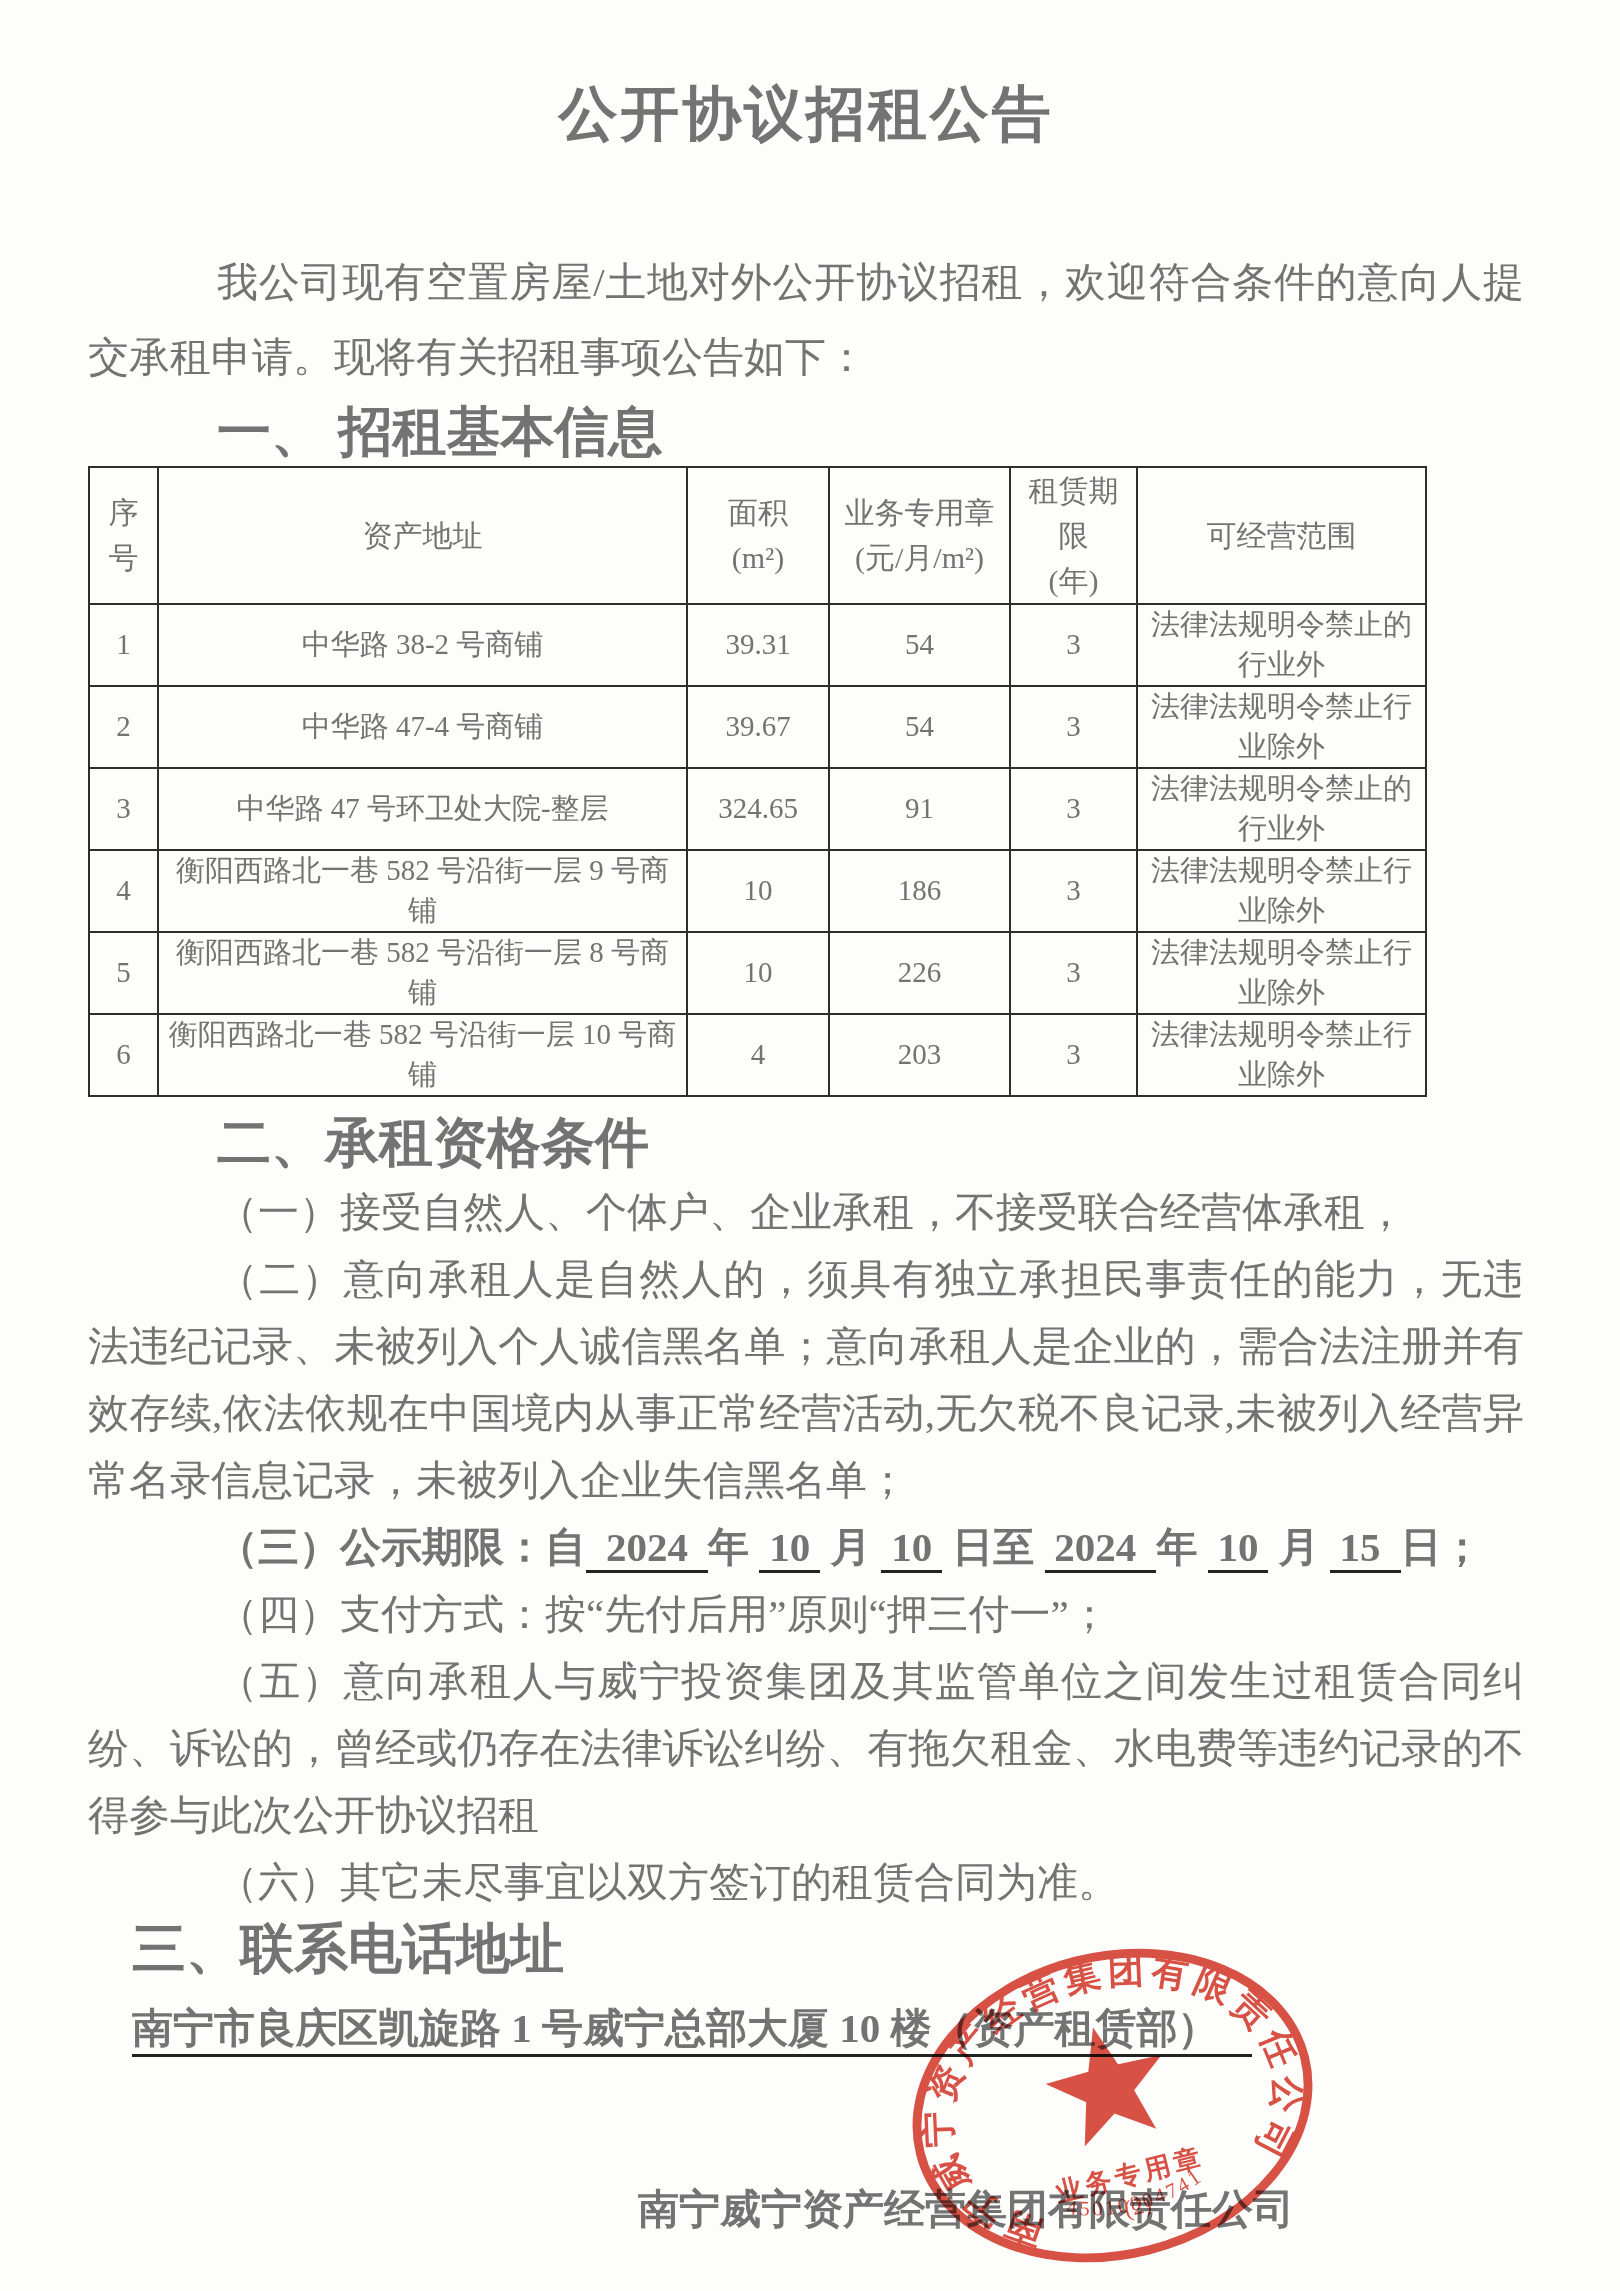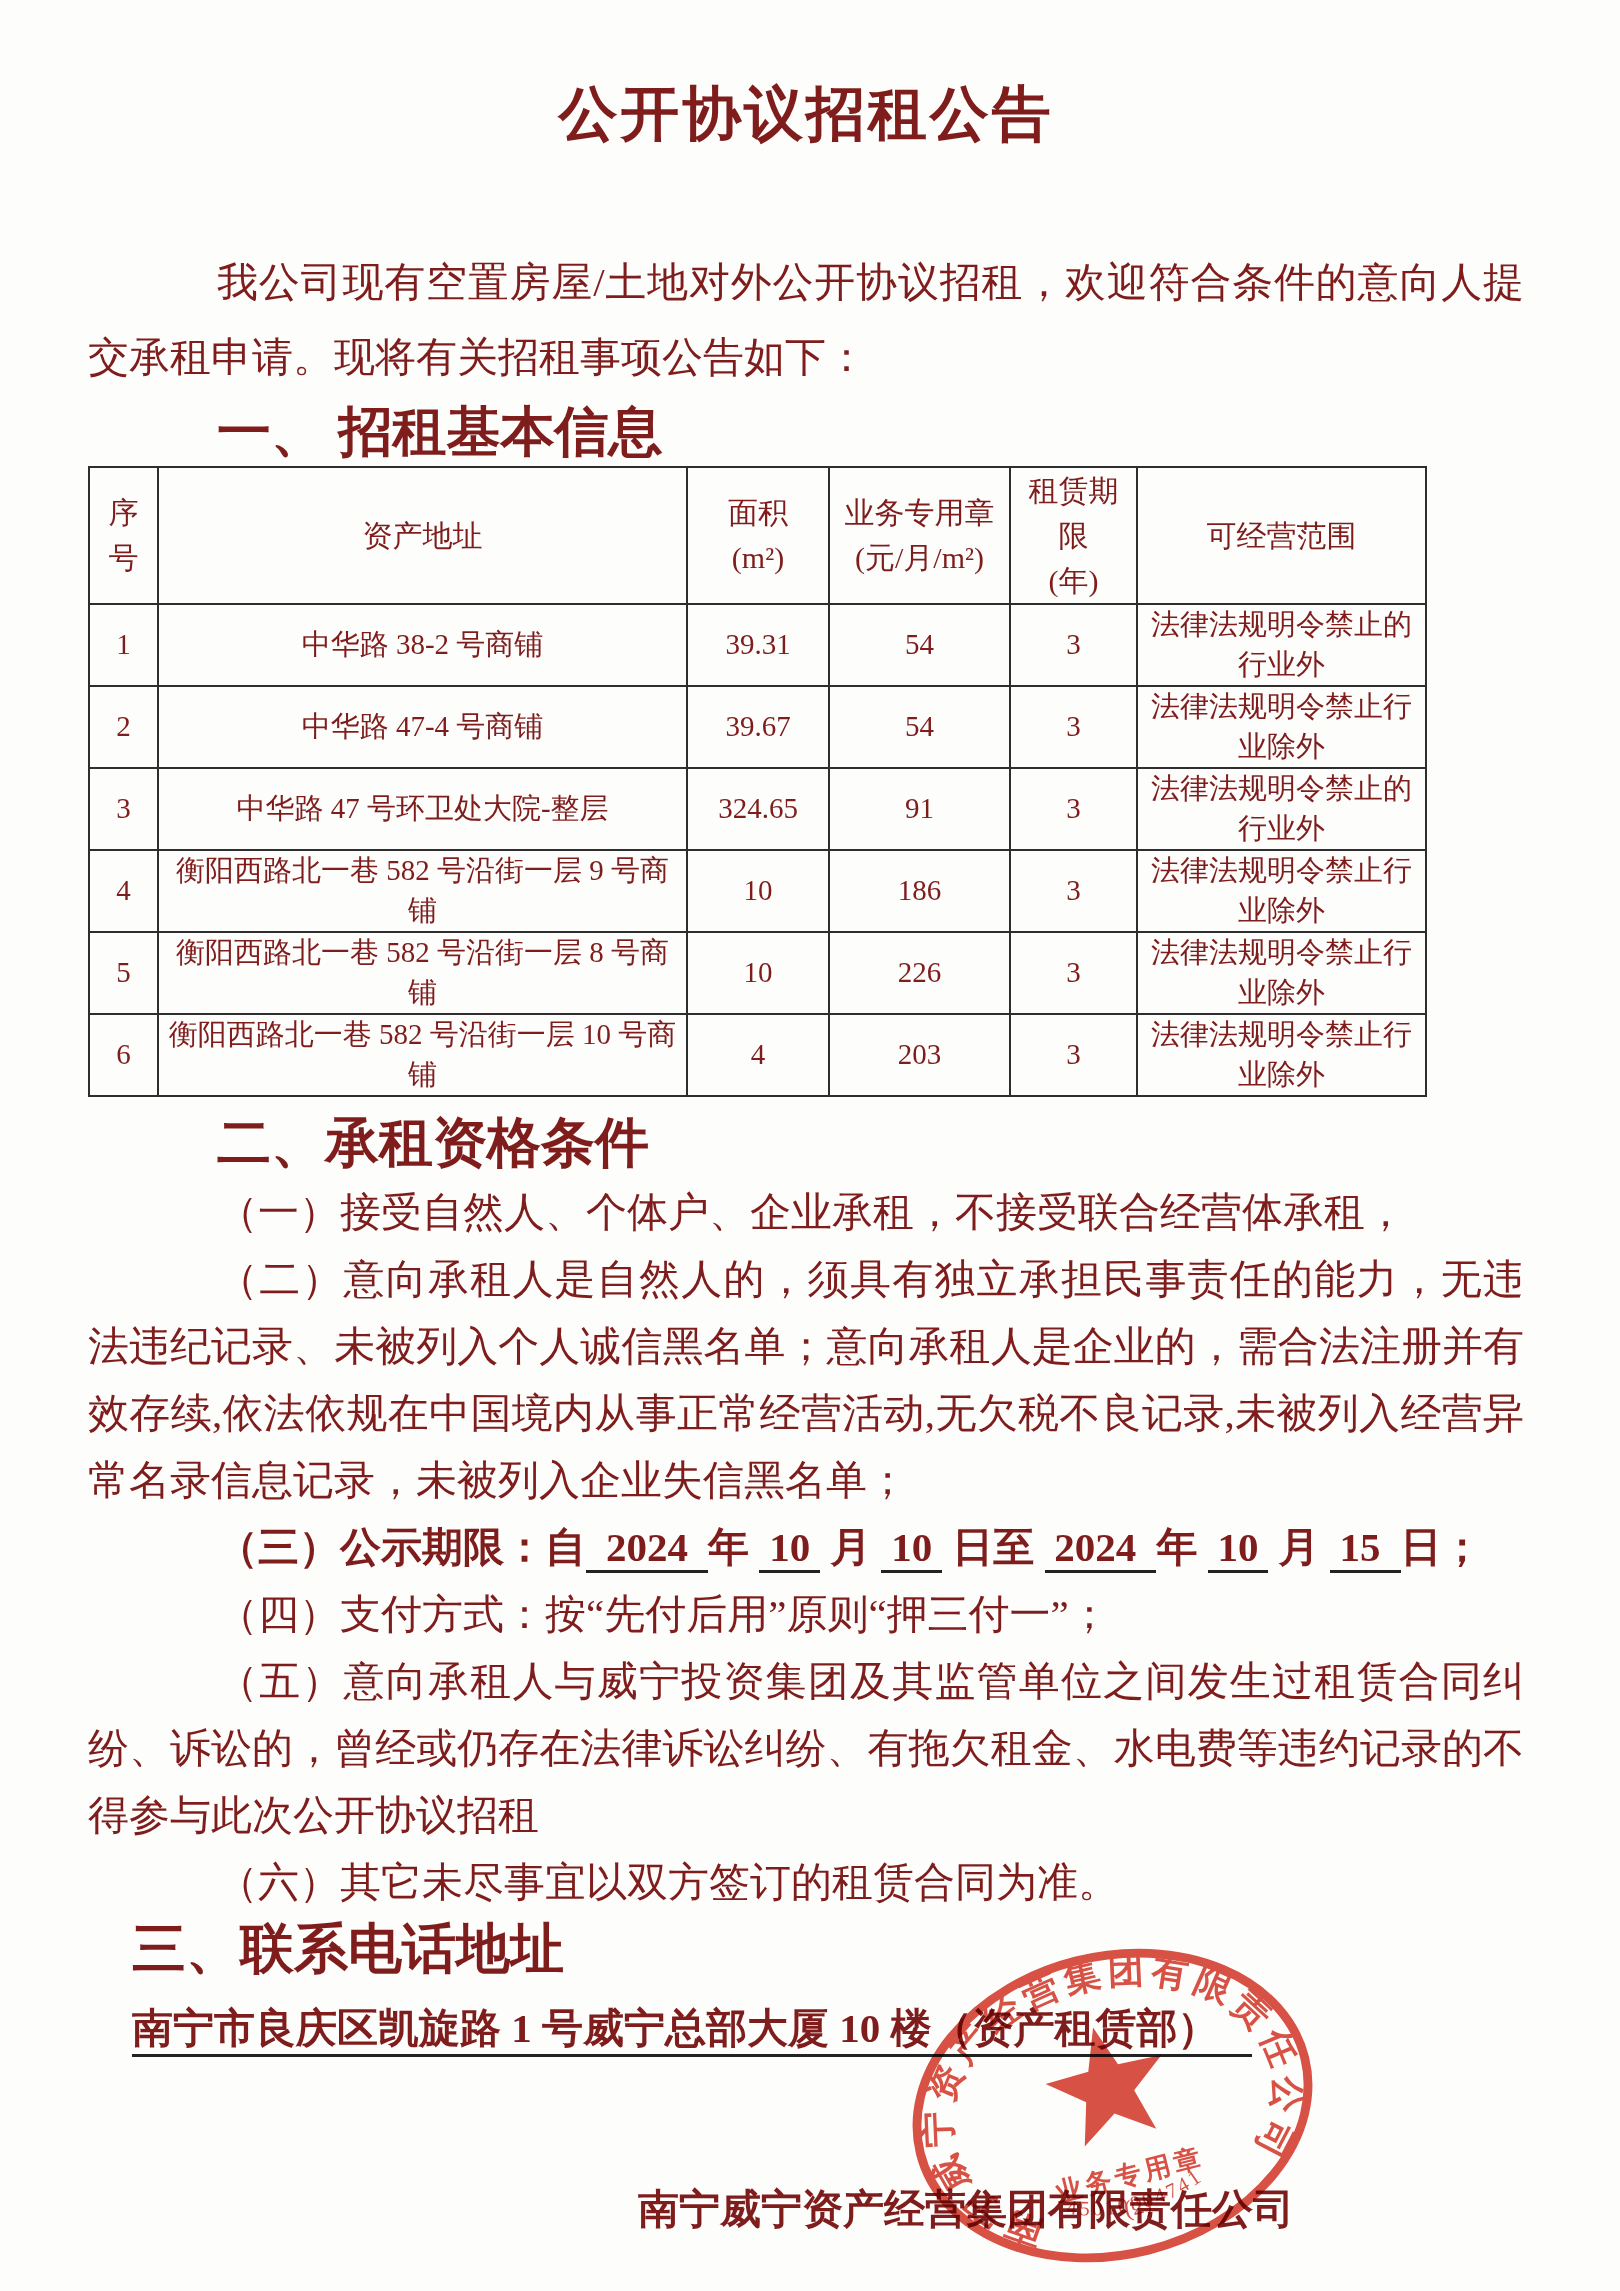--- a/index.html
+++ b/index.html
@@ -1,19 +1,19 @@
 <!DOCTYPE html>
 <html><head>
 <meta charset="utf-8">
 <style>
   html,body{margin:0;padding:0;background:#e9e9e9;}
   .page{
     position:relative;width:1620px;height:2292px;margin:0 auto;
     background:#fdfdfc;overflow:hidden;
-    font-family:"Liberation Serif","DejaVu Serif",serif;color:#7f1d1d;
+    font-family:"Liberation Serif","DejaVu Serif",serif;color:#737373;
   }
   .content{padding:69px 96px 0 88px;}
   .doc-title{margin:0;text-align:center;font-size:59px;font-weight:700;letter-spacing:2.9px;line-height:90px;}
   .intro{margin:86px 0 0 0;font-size:41px;line-height:75px;text-indent:129px;text-align:justify;}
   .sec-heading{margin:0;font-size:54px;font-weight:700;line-height:55px;}
   .sec1-heading{margin:9.8px 0 0 129px;}
   .sec2-heading{margin:19.6px 0 0 129px;}
   .sec3-heading{margin:5.9px 0 0 44px;}
   table.assets{border-collapse:collapse;table-layout:fixed;width:1338px;margin-top:5.9px;}
   table.assets th,table.assets td{border:2px solid #2e2e2e;text-align:center;vertical-align:middle;padding:0 3.9px;overflow:hidden;}

